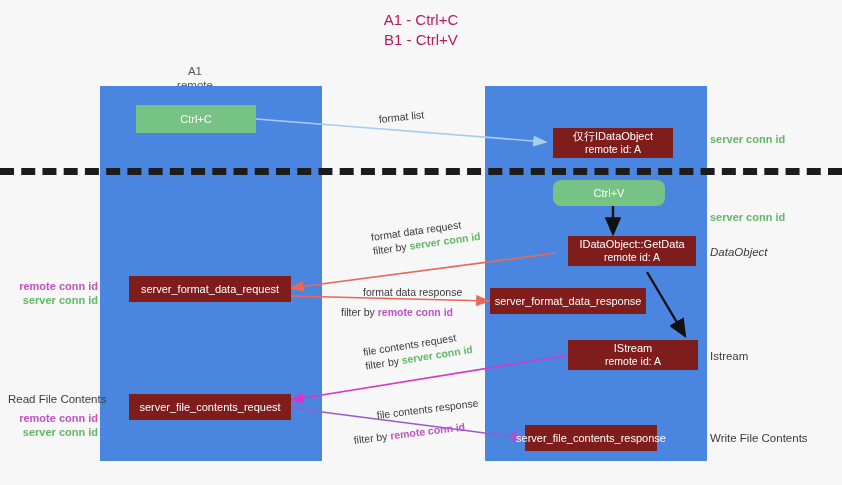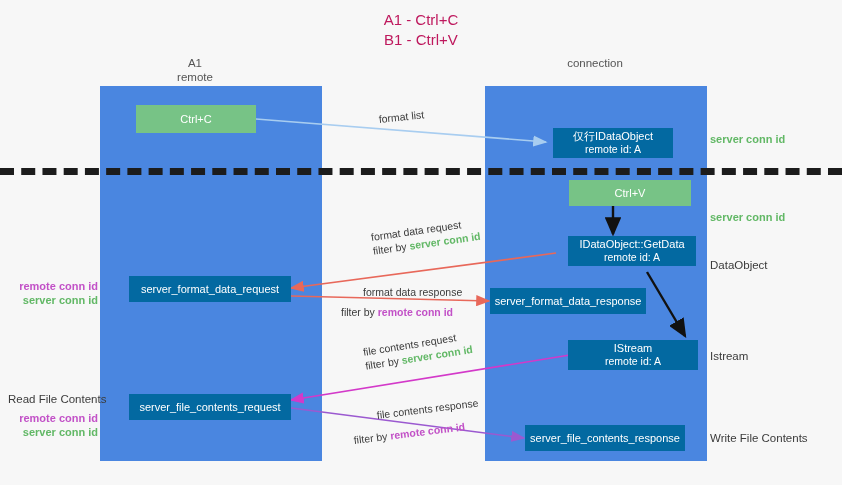--- a/index.html
+++ b/index.html
@@ -15,21 +15,21 @@
   .abs{position:absolute;}
 
   
   #title{
     left:0;top:10px;width:842px;text-align:center;
     font-size:15px;line-height:20px;color:#be185d;
   }
 
   
   .col-head{
-    text-align:center;font-size:11.5px;line-height:14px;color:#555;
+    text-align:center;font-size:11.5px;line-height:14px;color:#555;margin-top:8px;
   }
   #head-a1{left:120px;top:56px;width:150px;}
   #head-b1{left:520px;top:56px;width:150px;}
 
   
   .lane{background:#4a86e0;}
   #lane-a{left:100px;top:86px;width:222px;height:375px;}
   #lane-b{left:485px;top:86px;width:222px;height:375px;}
 
   
@@ -37,21 +37,21 @@
     position:absolute;
     box-sizing:border-box;
     display:flex;flex-direction:column;
     align-items:center;justify-content:center;
     color:#ffffff;
     font-size:11px;line-height:13px;
     text-align:center;
     padding:3px 12px;
   }
   .node.green{background:#77c386;}
-  .node.orange{background:#0369a1;}
+  .node.orange{background:#7f1d1d;}
   .node .l2{font-size:10.5px;}
 
   
   #dash{
     left:0;top:168px;width:842px;height:0;
     border-top:7px dashed #1c1c1c;
   }
 
   
   .side{font-size:11px;line-height:14px;}
@@ -79,21 +79,20 @@
   <div class="abs" id="title">
     <div>A1 - Ctrl+C</div>
     <div>B1 - Ctrl+V</div>
   </div>
 
   <div class="abs col-head" id="head-a1">
     <div>A1</div>
     <div>remote</div>
   </div>
   <div class="abs col-head" id="head-b1">
-    <div>connection</div>
   </div>
 
   <div class="abs lane" id="lane-a"></div>
   <div class="abs lane" id="lane-b"></div>
 
   <svg class="arrows">
     <defs>
       <marker id="ar-blue" markerWidth="9" markerHeight="7" refX="8" refY="3.5" orient="auto">
         <polygon points="0 0, 9 3.5, 0 7" fill="#a8cdf0"></polygon>
       </marker>
@@ -136,39 +135,39 @@
 
   <div class="node orange" style="left:129px;top:276px;width:162px;height:26px;">
     <div>server_format_data_request</div>
   </div>
 
   <div class="node orange" style="left:553px;top:128px;width:120px;height:30px;">
     <div>仅行IDataObject</div>
     <div class="l2">remote id: A</div>
   </div>
 
-  <div class="node green" style="left:569px;top:180px;width:122px;height:26px;">
+  <div class="node green" style="left:553px;top:180px;width:112px;height:26px;border-radius:8px;">
     <div>Ctrl+V</div>
   </div>
 
   <div class="node orange" style="left:568px;top:236px;width:128px;height:30px;">
     <div>IDataObject::GetData</div>
     <div class="l2">remote id: A</div>
   </div>
 
   <div class="node orange" style="left:490px;top:288px;width:156px;height:26px;">
     <div>server_format_data_response</div>
   </div>
 
   <div class="node orange" style="left:568px;top:340px;width:130px;height:30px;">
     <div>IStream</div>
     <div class="l2">remote id: A</div>
   </div>
 
-  <div class="node orange" style="left:525px;top:425px;width:160px;height:26px;">
+  <div class="node orange" style="left:525px;top:425px;width:132px;height:26px;">
     <div>server_file_contents_response</div>
   </div>
 
   <div class="abs" id="dash"></div>
 
   <div class="abs edge-lbl rot-n6" style="left:378px;top:112px;">
     <span>format list</span>
   </div>
 
   <div class="abs edge-lbl rot-n8" style="left:370px;top:230px;">
@@ -196,21 +195,21 @@
     <div>file contents response</div>
     <div style="margin-top:8px;margin-left:-26px;">
       <span class="plain-t">filter by </span><span class="mag-t">remote conn id</span>
     </div>
   </div>
 
   <div class="abs side green-t" style="left:710px;top:132px;">server conn id</div>
 
   <div class="abs side green-t" style="left:710px;top:210px;">server conn id</div>
 
-  <div class="abs right-lbl" style="left:710px;top:259px;">DataObject</div>
+  <div class="abs right-lbl" style="left:710px;top:246px;font-style:italic;">DataObject</div>
 
   <div class="abs right-lbl" style="left:710px;top:350px;">Istream</div>
 
   <div class="abs right-lbl" style="left:710px;top:432px;">Write File Contents</div>
 
   <div class="abs side" style="left:10px;top:279px;text-align:right;width:88px;">
     <div class="mag-t">remote conn id</div>
     <div class="green-t">server conn id</div>
   </div>
 

